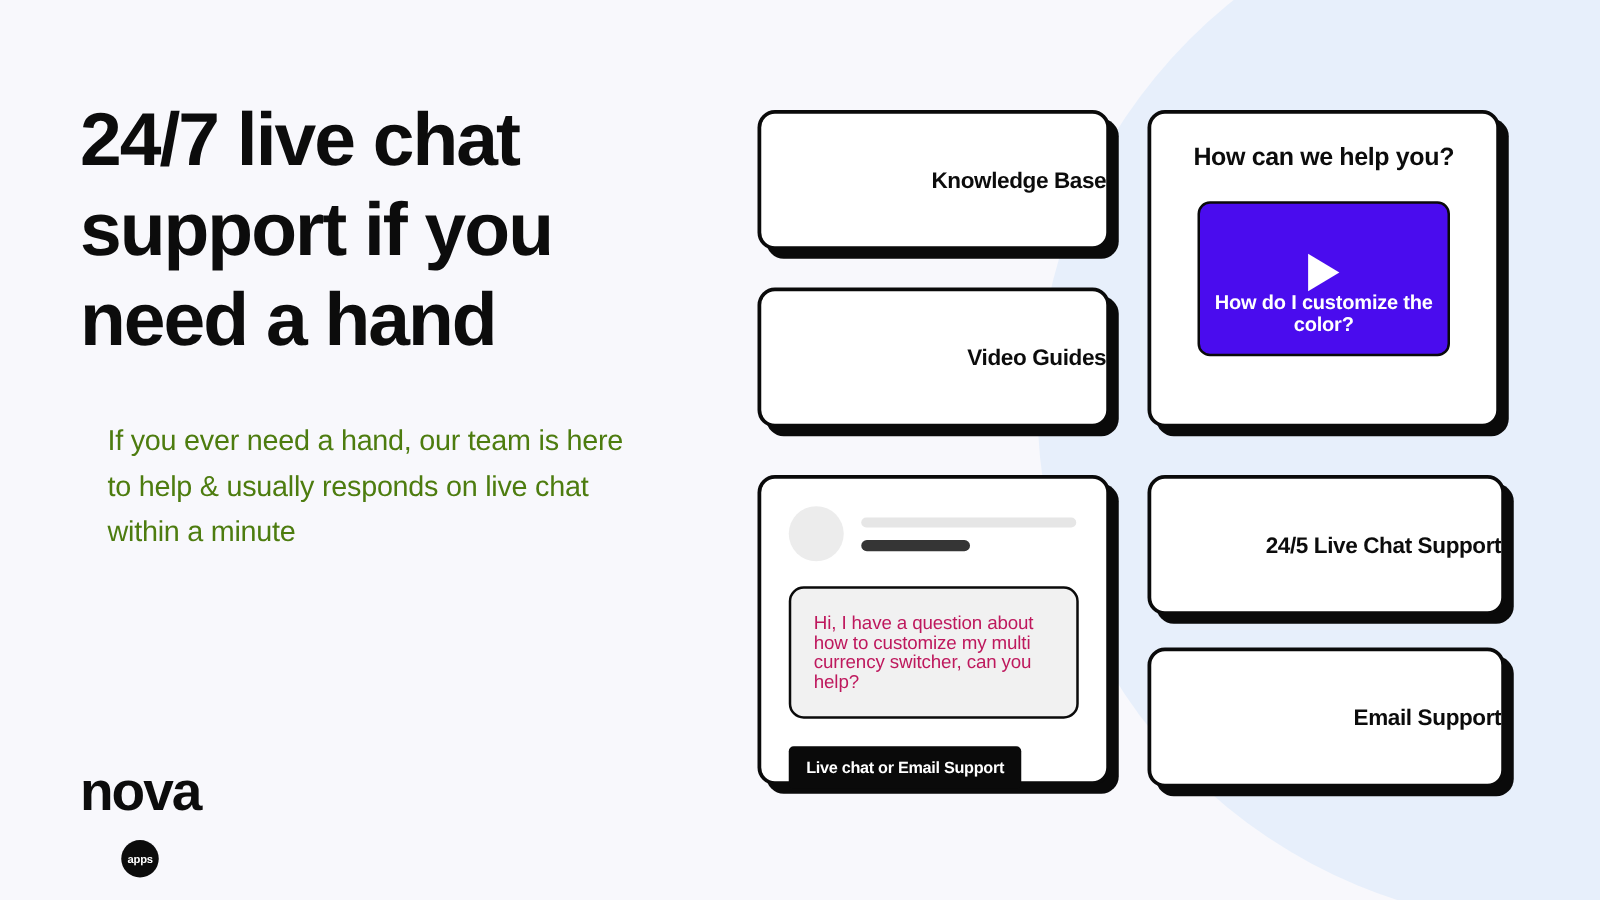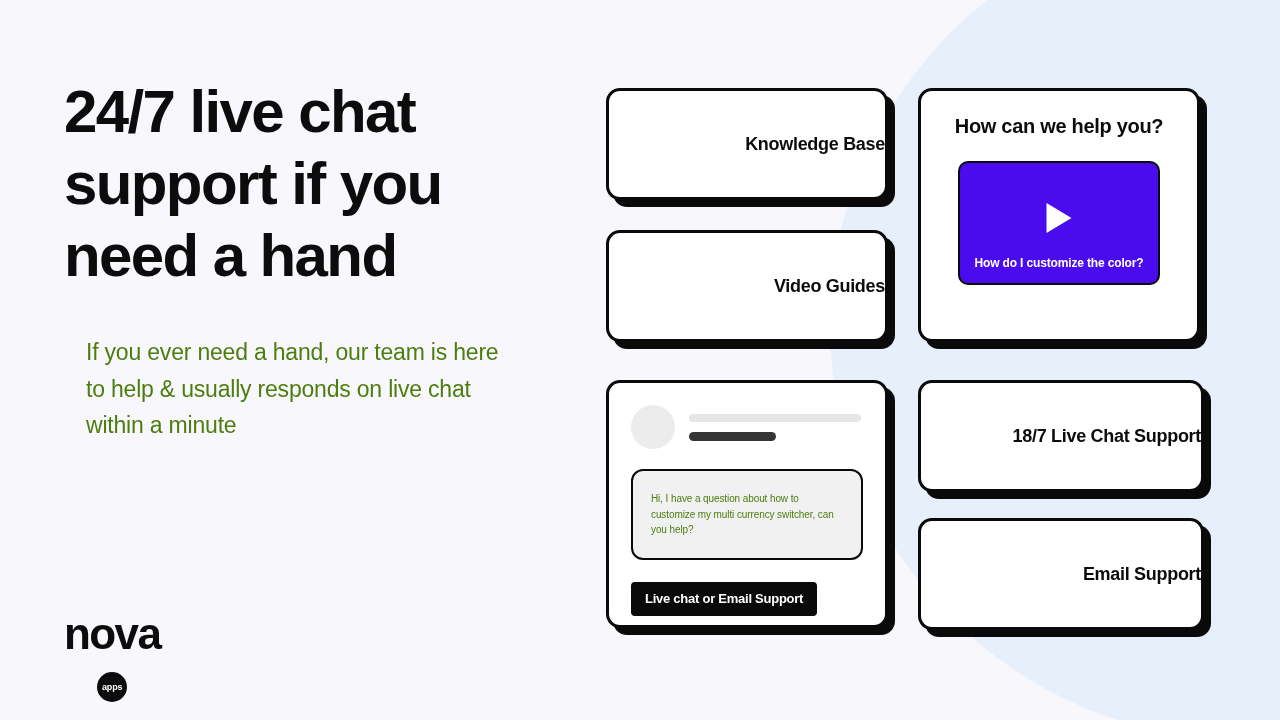--- a/index.html
+++ b/index.html
@@ -163,21 +163,21 @@
     border-style: solid;
     border-width: 15px 0 15px 25px;
     border-color: transparent transparent transparent #ffffff;
   }
   #video-caption {
     position: absolute;
     left: 0; right: 0;
     bottom: 13px;
     text-align: center;
     color: #ffffff;
-    font-size: 12px;
+    font-size: 16px;
     font-weight: 700;
     letter-spacing: -0.15px;
   }
 
   
   #chat-header {
     display: flex;
     align-items: center;
     gap: 14px;
     padding: 22px 22px 0 22px;
@@ -206,25 +206,25 @@
   #chat-bubble {
     margin: 20px 22px 0 22px;
     border: 2px solid #0a0a0a;
     border-radius: 12px;
     background: #f1f1f1;
     padding: 20px 18px 20px 18px;
     box-sizing: border-box;
   }
   #chat-bubble-text {
     margin: 0;
-    font-size: 10px;
+    font-size: 15px;
     line-height: 15.5px;
     font-weight: 500;
     letter-spacing: -0.1px;
-    color: #4d7c0f;
+    color: #be185d;
   }
   #chat-cta {
     display: inline-block;
     margin: 22px 0 0 22px;
     background: #0a0a0a;
     color: #ffffff;
     border: none;
     border-radius: 4px;
     padding: 9px 14px 10px 14px;
     font-family: "Liberation Sans", sans-serif;
@@ -280,20 +280,20 @@
         <div id="chat-line-bottom"></div>
       </div>
     </div>
     <div id="chat-bubble">
       <p id="chat-bubble-text">Hi, I have a question about how to customize my multi currency switcher, can you help?</p>
     </div>
     <button id="chat-cta">Live chat or Email Support</button>
   </div>
 
   <div class="card" id="card-live-chat">
-    <span class="card-label">18/7 Live Chat Support</span>
+    <span class="card-label">24/5 Live Chat Support</span>
   </div>
 
   <div class="card" id="card-email">
     <span class="card-label">Email Support</span>
   </div>
 
 </div>
 
 </body></html>

